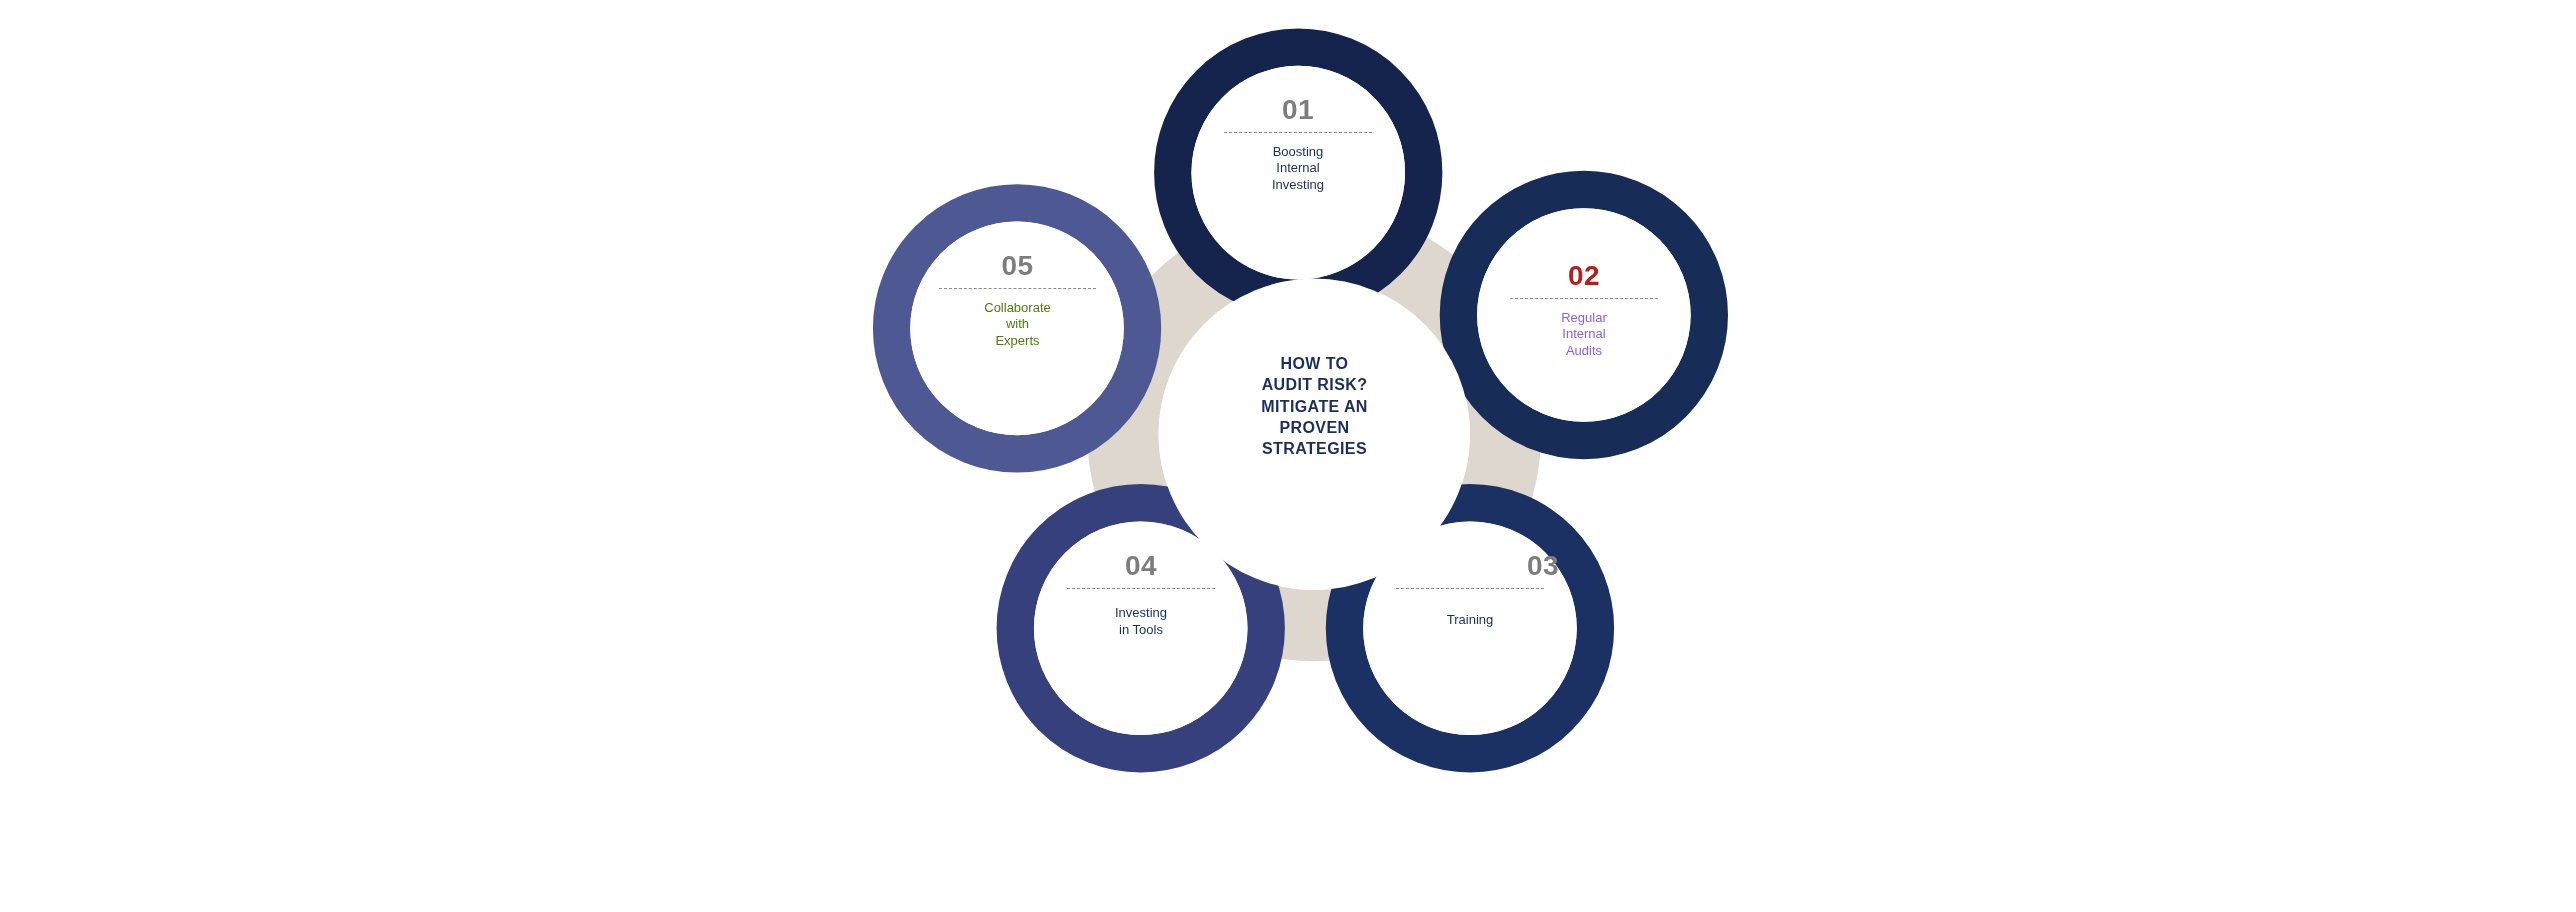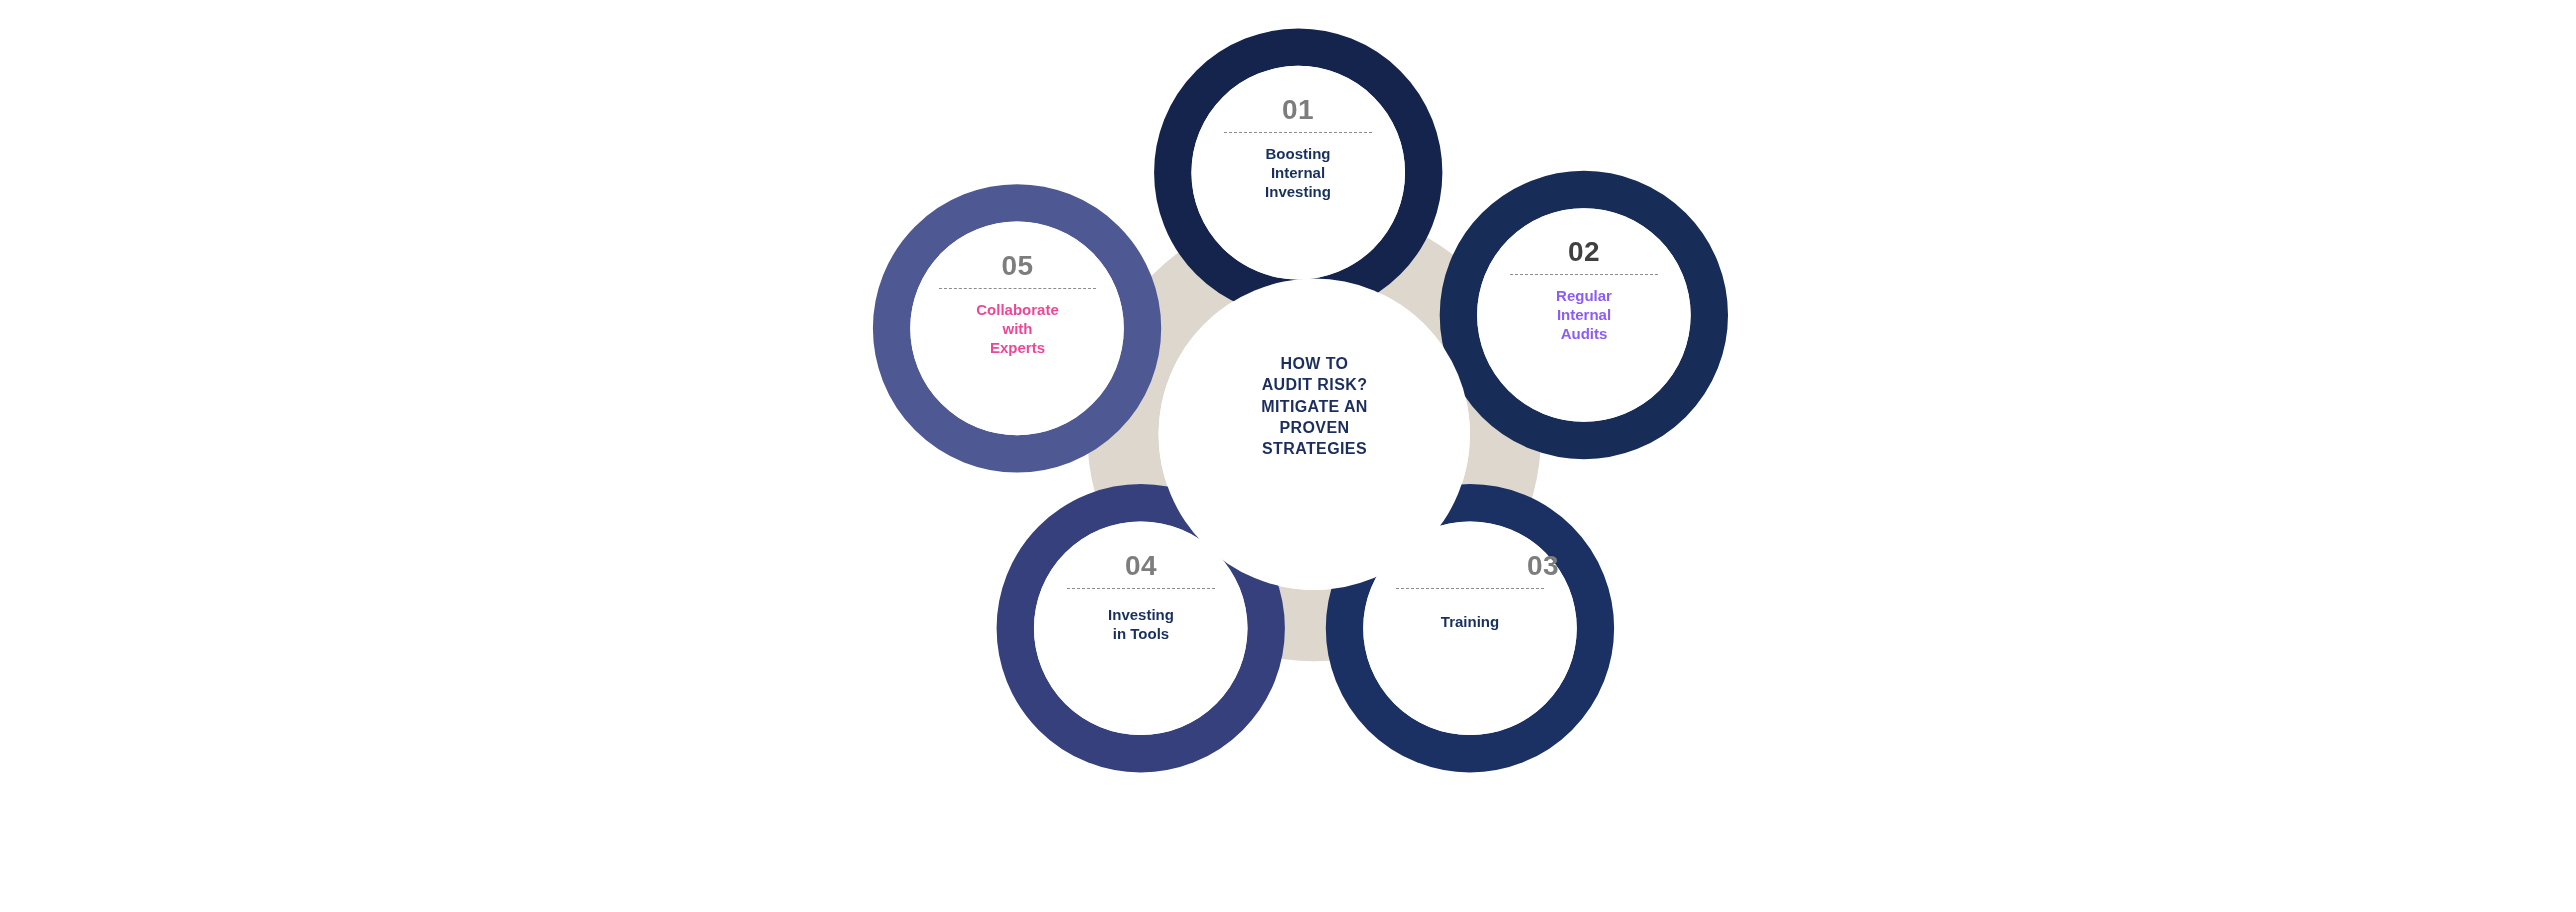--- a/index.html
+++ b/index.html
@@ -36,22 +36,22 @@
     font-size:28px;
     color:#7d7d7d;
     letter-spacing:0.4px;
     line-height:1;
   }
   .node-rule{
     border-top:1.8px dashed #8d8d8d;
     margin:8px auto 0 auto;
   }
   .node-label{
-    font-weight:700;
-    font-size:15px;
+    font-weight:400;
+    font-size:13px;
     line-height:1.28;
     color:#18305e;
     margin-top:10.7px;
   }
   .center-text{
     position:absolute;
     text-align:center;
     font-weight:700;
     font-size:16px;
     line-height:1.33;
@@ -114,21 +114,21 @@
       <div class="node-num" style="color: rgb(125, 125, 125);">01</div>
       <div class="node-rule" style="width: 148px; border-top-color: rgb(141, 141, 141);"></div>
       <div class="node-label" style="color: rgb(24, 48, 94);">
         <div>Boosting</div>
         <div>Internal</div>
         <div>Investing</div>
       </div>
     </div>
 
     <div class="node-text" style="left:1495px; top:238px; width:178px;">
-      <div class="node-num" style="color: #404040;">02</div>
+      <div class="node-num" style="color: #b91c1c; margin-top: 24px;">02</div>
       <div class="node-rule" style="width: 148px; border-top-color: rgb(141, 141, 141);"></div>
       <div class="node-label" style="color: #8b5cf6;">
         <div>Regular</div>
         <div>Internal</div>
         <div>Audits</div>
       </div>
     </div>
 
     <div class="node-text" style="left:1381px; top:552px; width:178px;">
       <div class="node-num" style="color: rgb(125, 125, 125); text-align: right;">03</div>
@@ -143,21 +143,21 @@
       <div class="node-rule" style="width: 148px; border-top-color: rgb(141, 141, 141);"></div>
       <div class="node-label" style="margin-top: 16px; color: rgb(24, 48, 94);">
         <div>Investing</div>
         <div>in Tools</div>
       </div>
     </div>
 
     <div class="node-text" style="left:925px; top:252px; width:185px;">
       <div class="node-num" style="color: rgb(125, 125, 125);">05</div>
       <div class="node-rule" style="width: 157px; border-top-color: rgb(141, 141, 141);"></div>
-      <div class="node-label" style="color: #ec4899;">
+      <div class="node-label" style="color: #4d7c0f;">
         <div>Collaborate</div>
         <div>with</div>
         <div>Experts</div>
       </div>
     </div>
 
   </div>
 </div>
 
 

